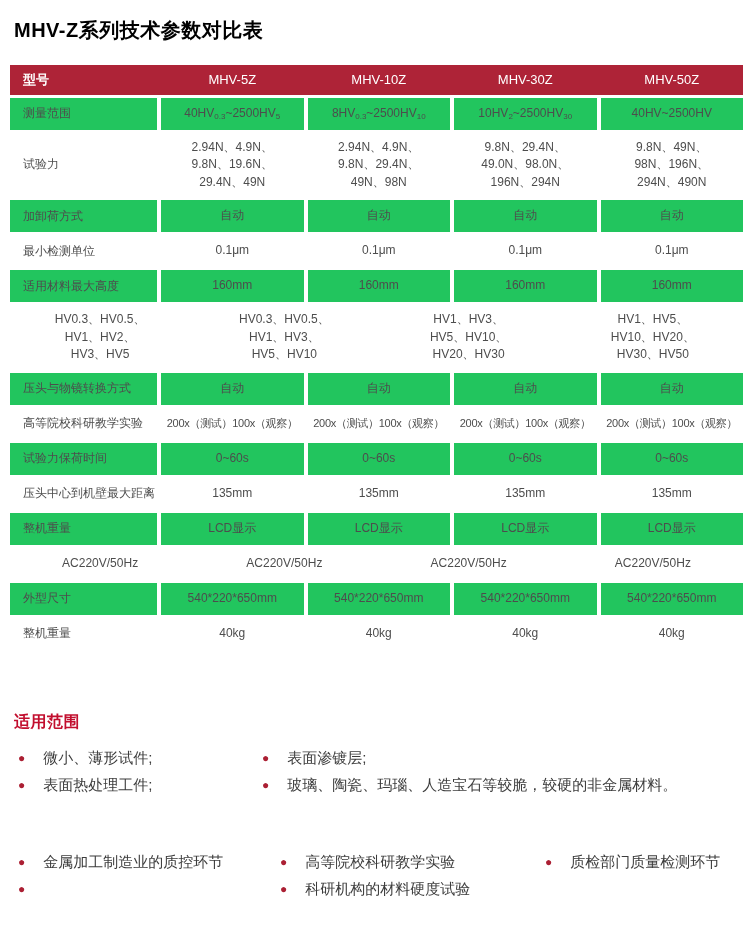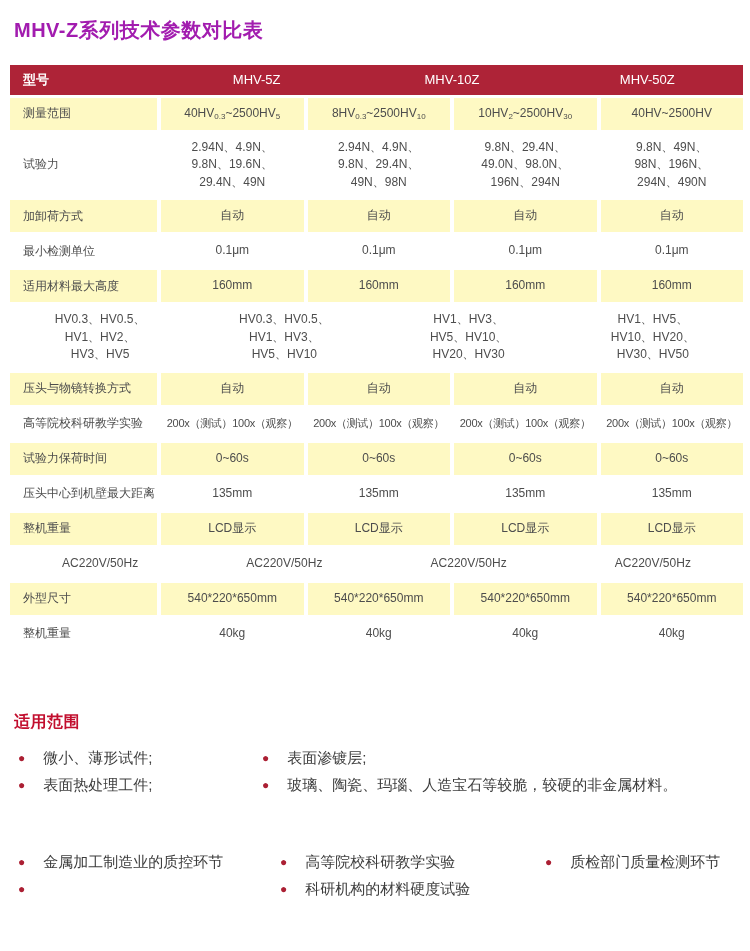--- a/index.html
+++ b/index.html
@@ -5,31 +5,31 @@
   * { box-sizing: border-box; margin: 0; padding: 0; }
   html, body { width: 750px; background: #fff; }
   body {
     font-family: "Liberation Sans", "DejaVu Sans", sans-serif;
     color: #4d4d4d;
     position: relative;
     height: 951px;
     overflow: hidden;
   }
   .page-title {
-    color: #a21caf;
+    color: #000000;
     font-size: 20px;
     font-weight: bold;
     margin: 17px 0 0 14px;
     letter-spacing: 0.5px;
   }
   
   .spec-table { margin: 21px 7px 0 10px; }
   .trow { display: flex; gap: 4px; margin-bottom: 3px; }
   .trow .cell { background: #fff; }
-  .trow.odd .cell { background: #fef9c3; }
+  .trow.odd .cell { background: #22c55e; }
   .trow.header { background: #ae2337; margin-bottom: 3px; }
   .trow.header .cell { background: transparent; color: #ffffff; min-height: 27px; }
   .trow.header .cell.label { font-size: 13px; font-weight: bold; }
   .trow.header .cell.value { font-size: 13px; }
   .cell.label {
     flex: none;
     width: 147px;
     padding: 6px 2px 6px 13px;
     display: flex;
     align-items: center;
@@ -85,20 +85,21 @@
 <body>
 
 <h1 class="page-title">MHV-Z系列技术参数对比表</h1>
 
 <div class="spec-table">
   <div class="trow header">
     <div class="cell label">型号</div>
 
   <div class="cell value">MHV-5Z</div>
       <div class="cell value">MHV-10Z</div>
+      <div class="cell value">MHV-30Z</div>
       <div class="cell value">MHV-50Z</div>
     </div>
   <div>
       <div class="trow odd">
         <div class="cell label">测量范围</div>
         <div class="cell value"><span><span>40HV</span><sub>0.3</sub><span>~2500HV</span><sub>5</sub></span></div>
         <div class="cell value"><span><span>8HV</span><sub>0.3</sub><span>~2500HV</span><sub>10</sub></span></div>
         <div class="cell value"><span><span>10HV</span><sub>2</sub><span>~2500HV</span><sub>30</sub></span></div>
         <div class="cell value"><span><span>40HV~2500HV</span></span></div>
       </div>

